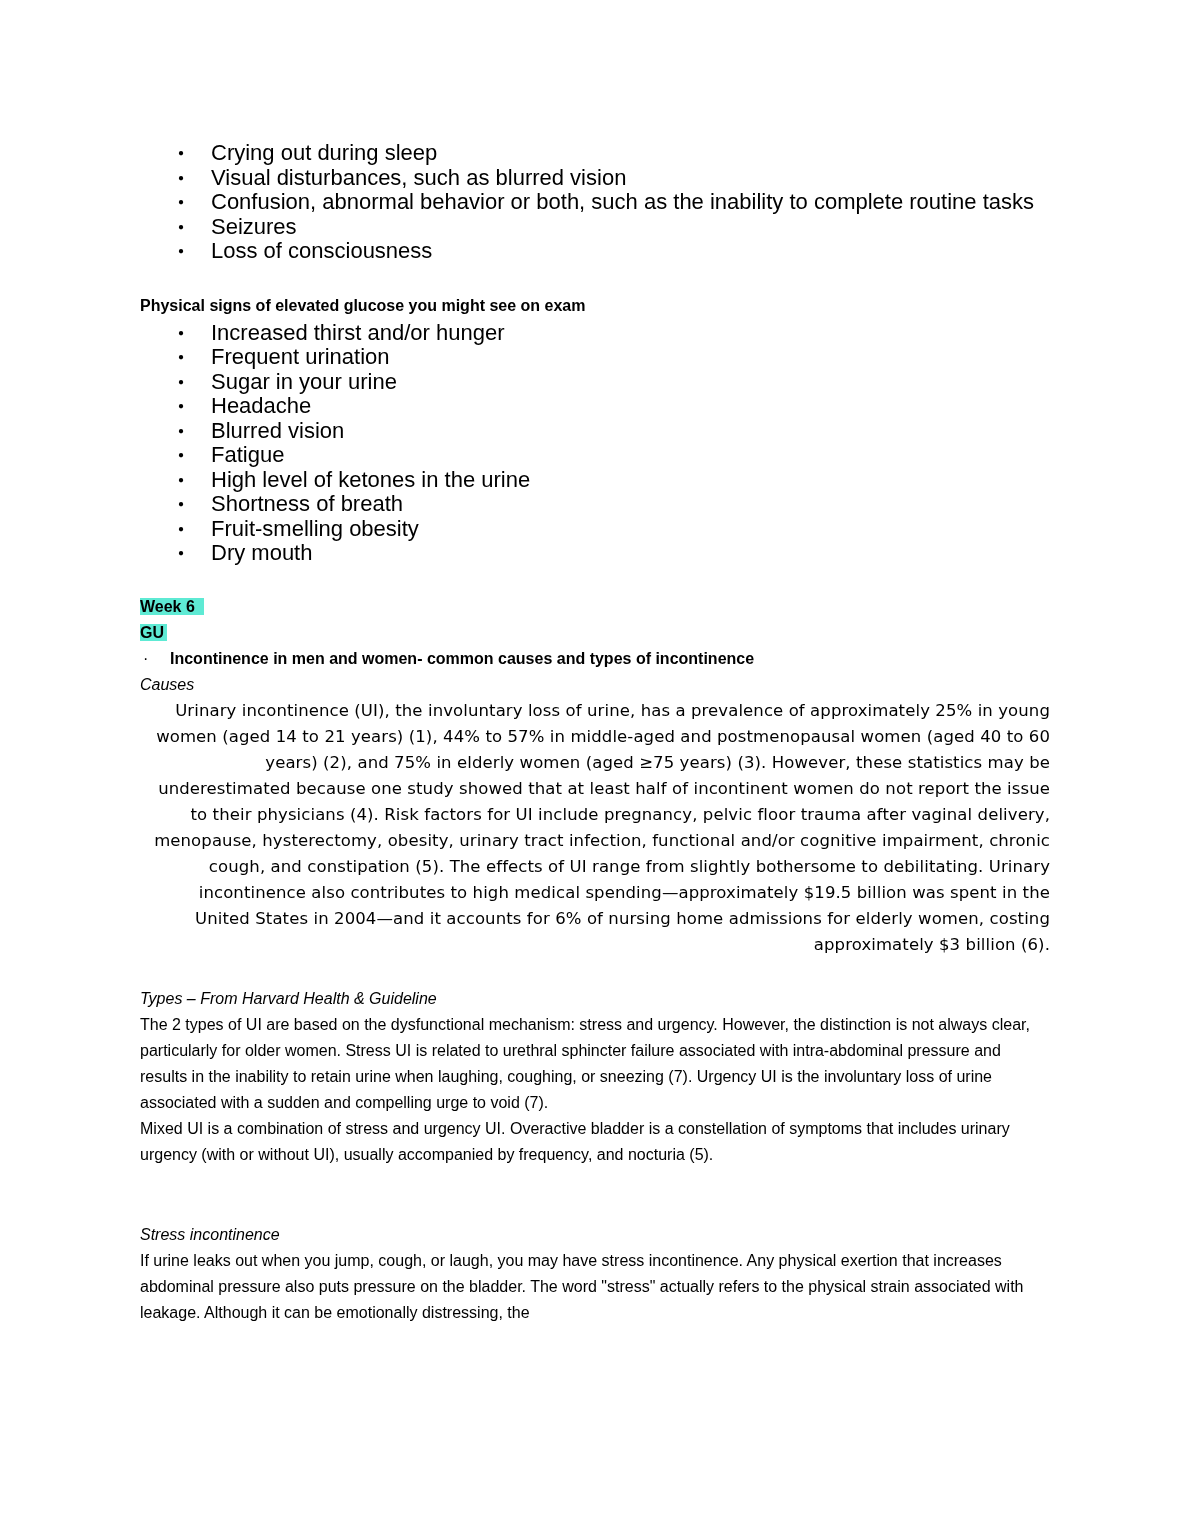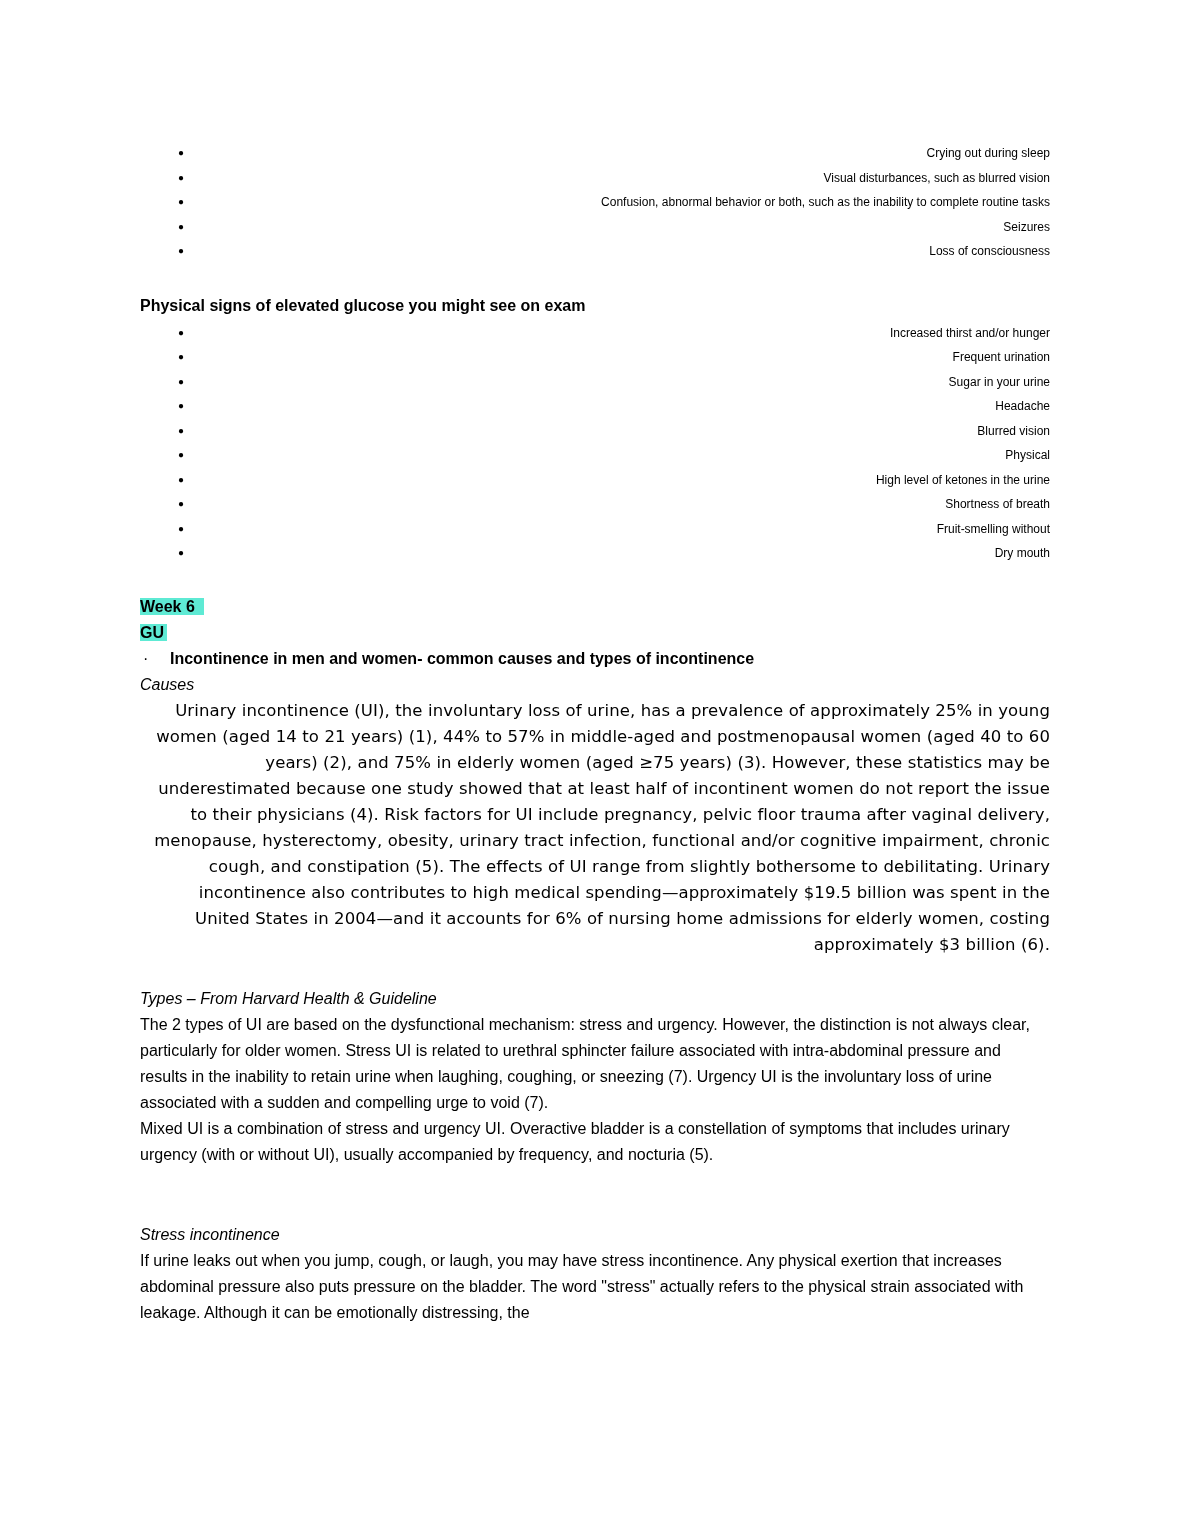--- a/index.html
+++ b/index.html
@@ -24,23 +24,22 @@
 
   
   .doc-list {
     list-style: none;
     margin: 0;
     padding: 0;
   }
   .doc-list li {
     position: relative;
     padding-left: 71px;
-    font-size: 12px;
+    font-size: 22px;
     line-height: 24.5px;
-    text-align: right;
   }
   .doc-list li::before {
     content: "●";
     position: absolute;
     left: 38px;
     top: 0;
     font-size: 10px;
     line-height: 24.5px;
   }
 
@@ -135,27 +134,27 @@
       <li>Increased thirst and/or hunger</li>
 
       <li>Frequent urination</li>
 
       <li>Sugar in your urine</li>
 
       <li>Headache</li>
 
       <li>Blurred vision</li>
 
-      <li>Physical</li>
+      <li>Fatigue</li>
 
       <li>High level of ketones in the urine</li>
 
       <li>Shortness of breath</li>
 
-      <li>Fruit-smelling without</li>
+      <li>Fruit-smelling obesity</li>
 
       <li>Dry mouth</li>
     </ul>
 
   <p class="hl-line first">
     <span class="highlight hl-week">Week 6</span>
   </p>
 
   <p class="hl-line">
     <span class="highlight hl-gu">GU</span>

